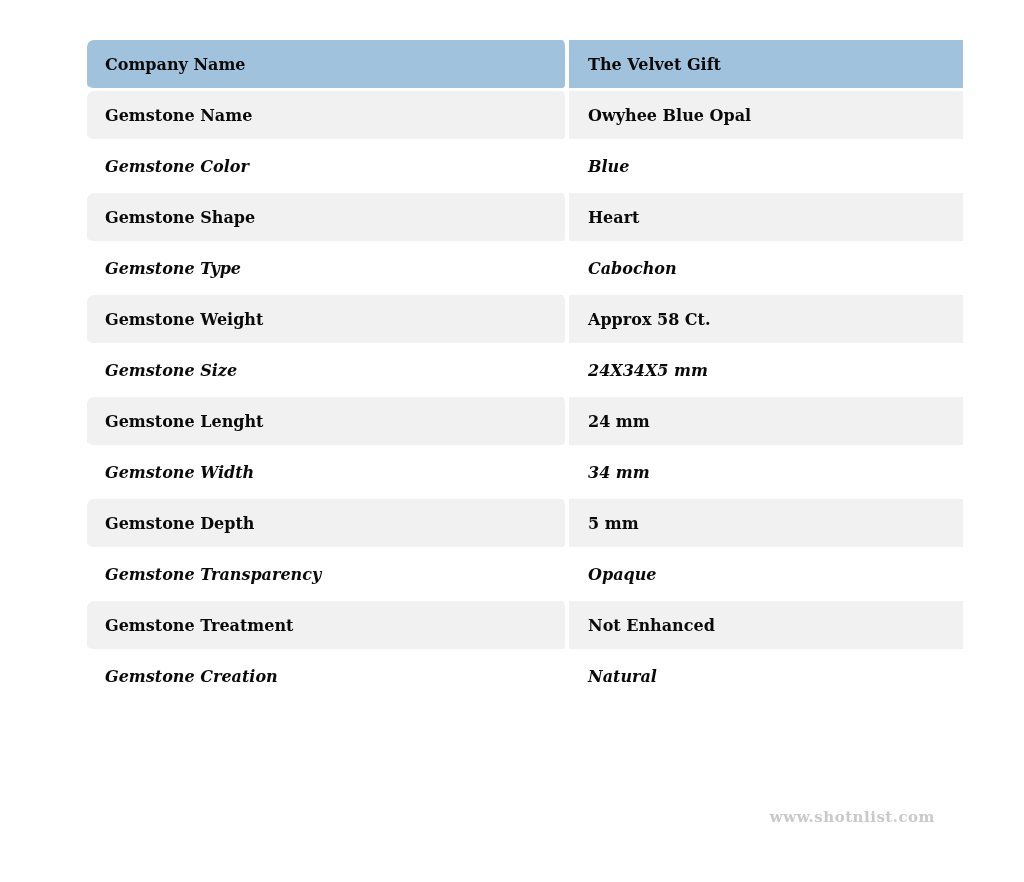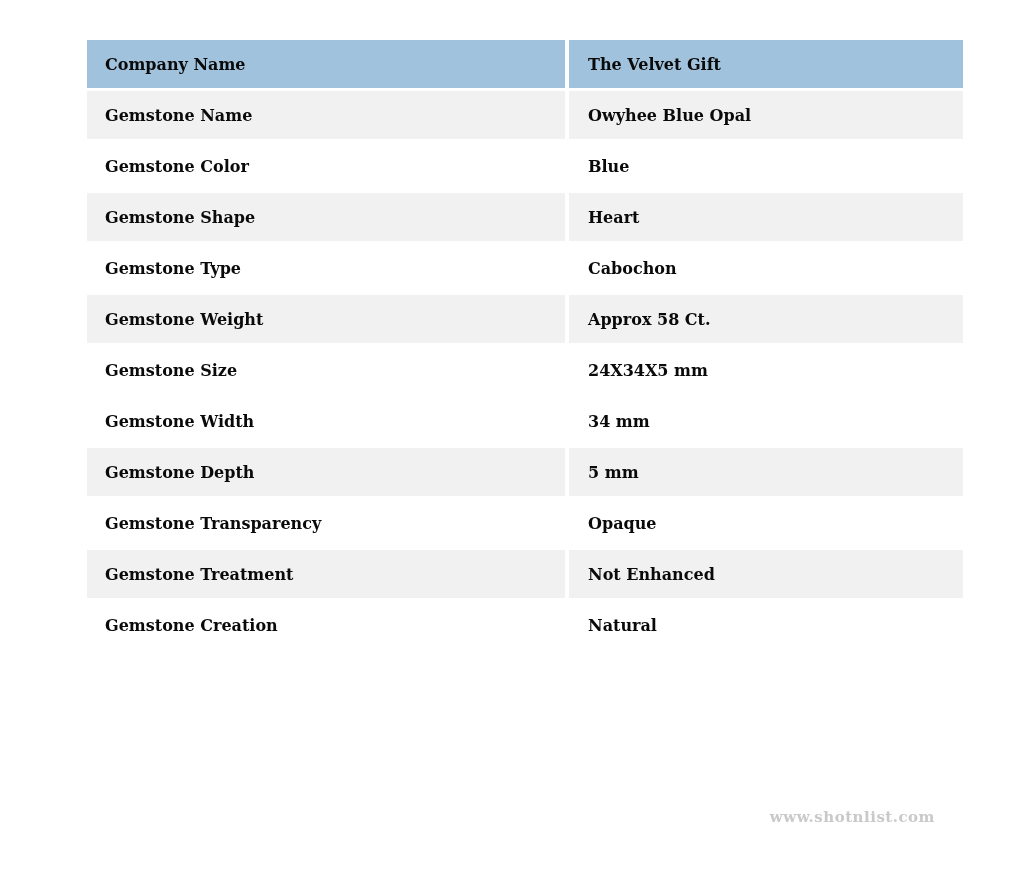--- a/index.html
+++ b/index.html
@@ -45,33 +45,35 @@
     text-align: left;
     vertical-align: middle;
     border-bottom: 3px solid #ffffff;
     white-space: nowrap;
     overflow: hidden;
   }
   .label-cell {
     width: 482px;
     padding-left: 18px;
     border-right: 4px solid #ffffff;
+    border-radius: 7px;
   }
   .value-cell {
     width: 394px;
     padding-left: 19px;
   }
   thead th {
     background: var(--header-bg);
   }
   tbody tr.stripe td {
     background: var(--stripe-bg);
   }
   tbody tr.plain td {
     background: var(--row-bg);
+    font-style: italic;
   }
   .watermark {
     position: absolute;
     top: 808px;
     right: 89px;
     font-size: 15px;
     font-weight: bold;
     color: var(--watermark-color);
     letter-spacing: 0.5px;
   }
@@ -106,20 +108,24 @@
           <td class="value-cell">Cabochon</td>
         </tr>
         <tr class="stripe">
           <td class="label-cell">Gemstone Weight</td>
           <td class="value-cell">Approx 58 Ct.</td>
         </tr>
         <tr class="plain">
           <td class="label-cell">Gemstone Size</td>
           <td class="value-cell">24X34X5 mm</td>
         </tr>
+        <tr class="stripe">
+          <td class="label-cell">Gemstone Lenght</td>
+          <td class="value-cell">24 mm</td>
+        </tr>
         <tr class="plain">
           <td class="label-cell">Gemstone Width</td>
           <td class="value-cell">34 mm</td>
         </tr>
         <tr class="stripe">
           <td class="label-cell">Gemstone Depth</td>
           <td class="value-cell">5 mm</td>
         </tr>
         <tr class="plain">
           <td class="label-cell">Gemstone Transparency</td>

